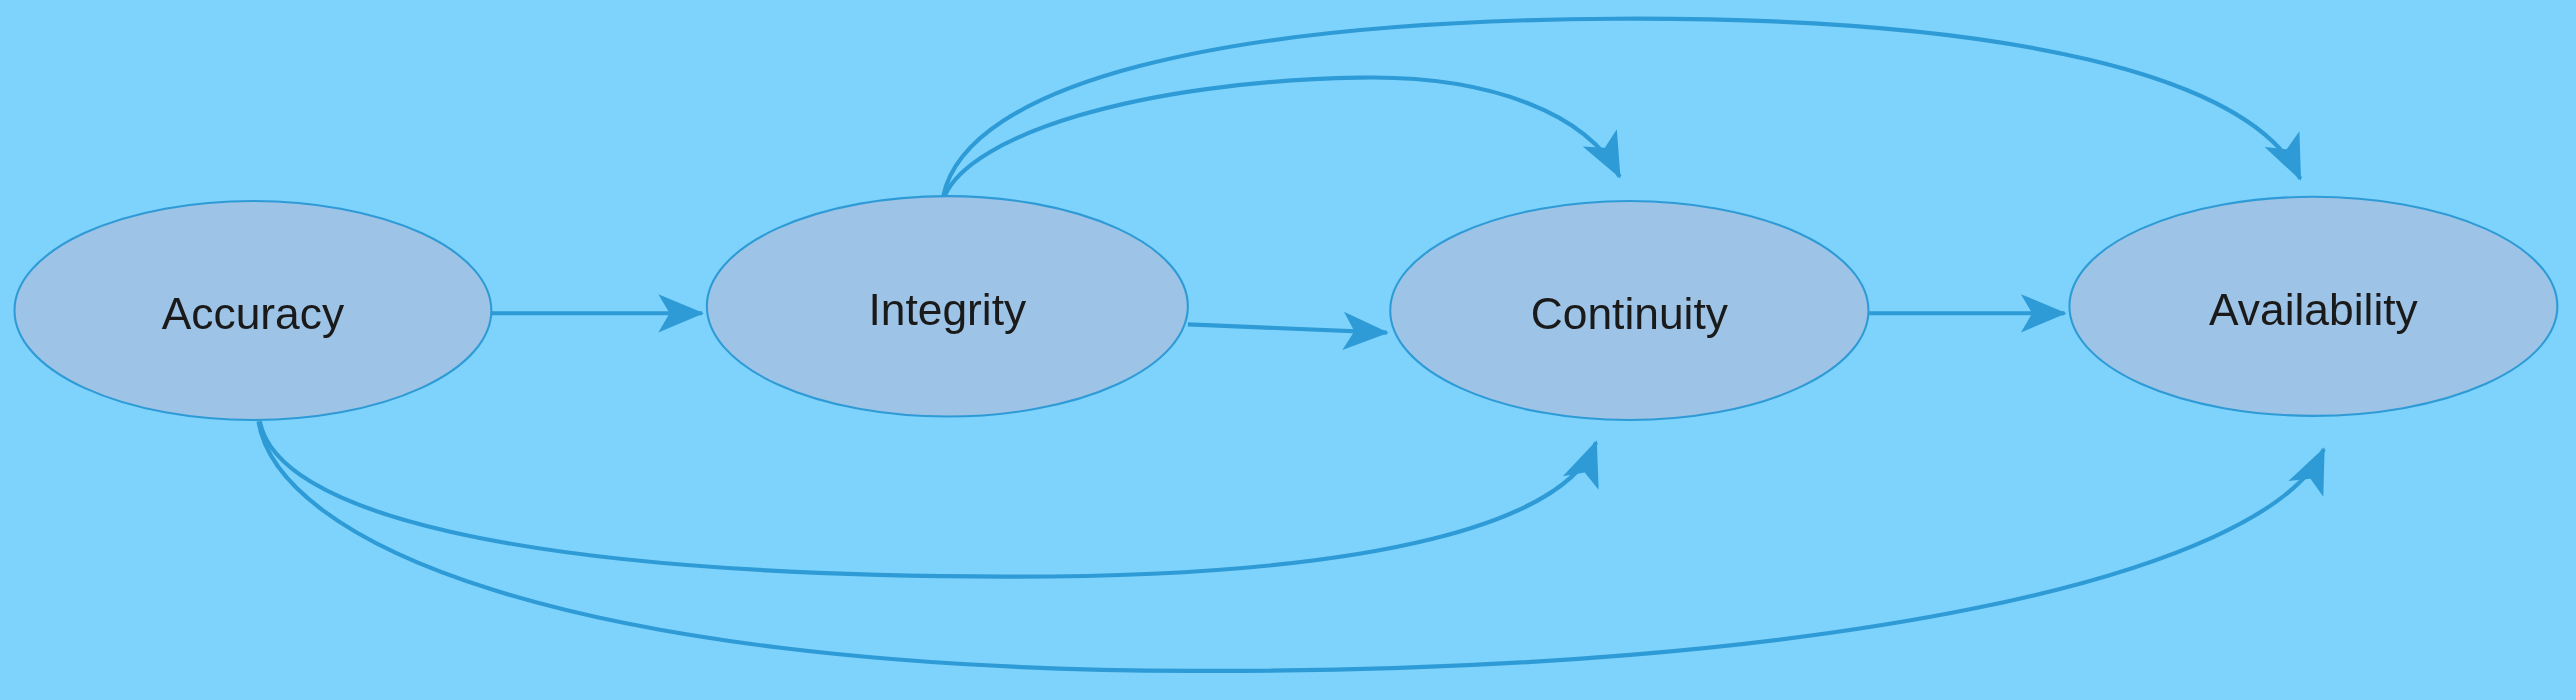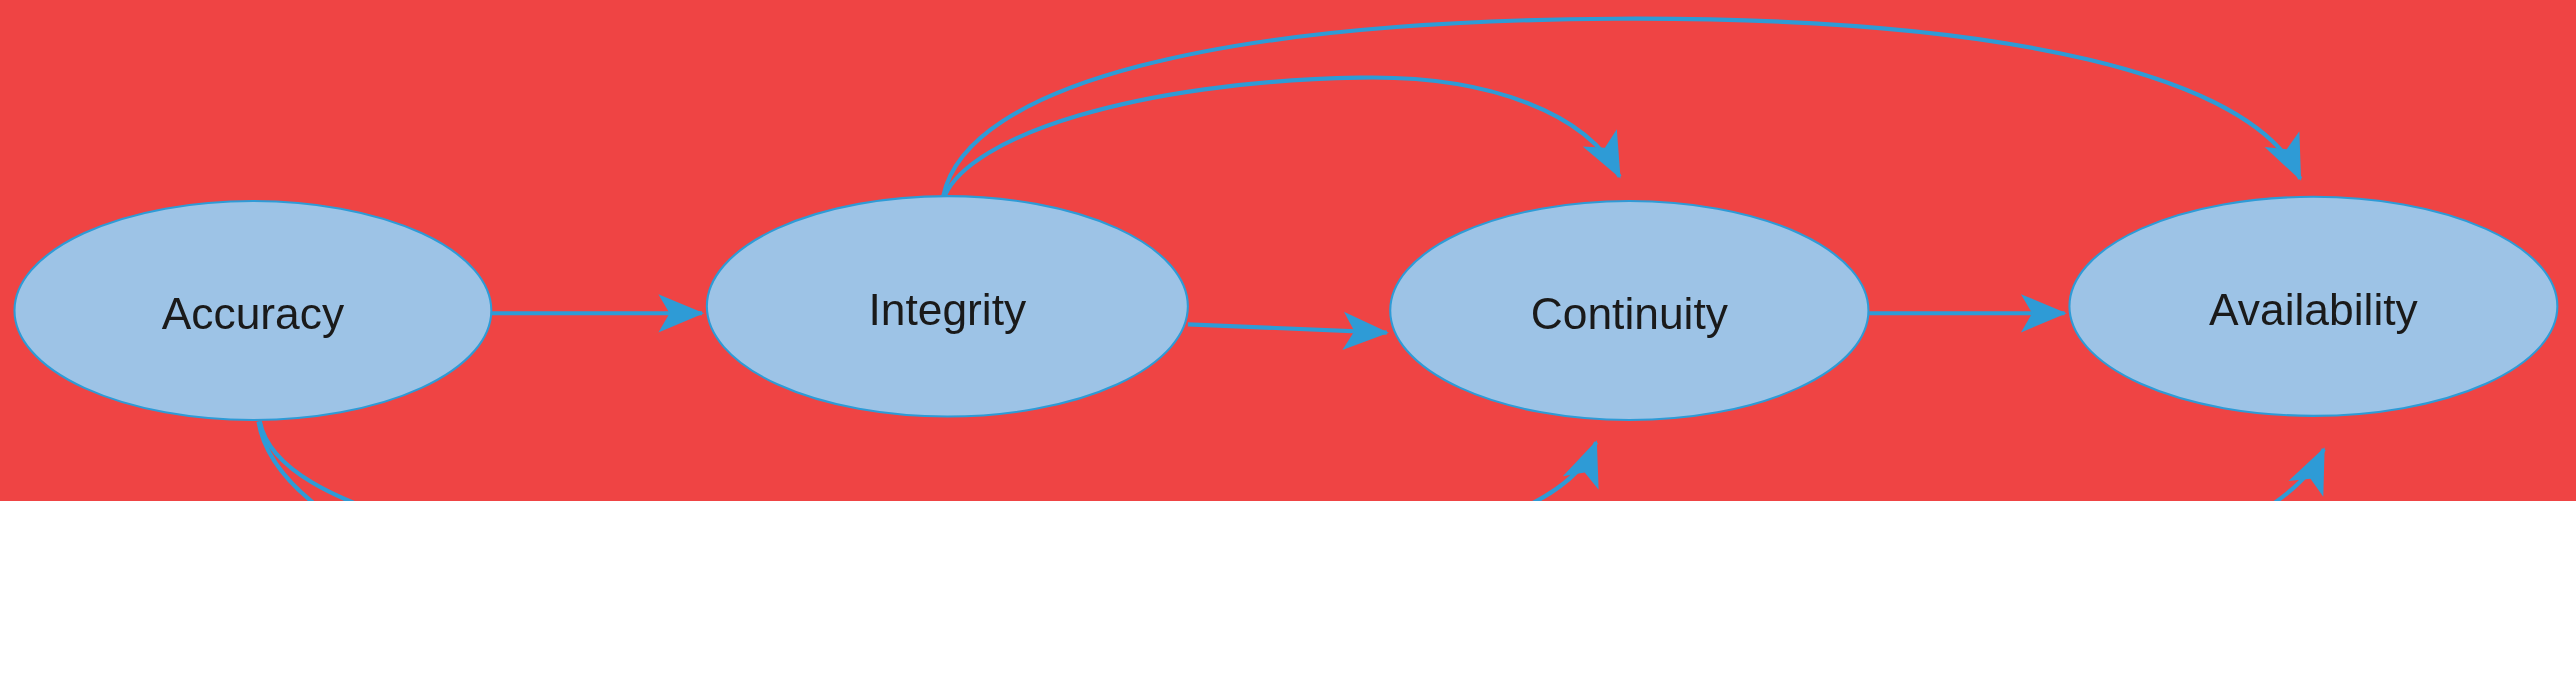--- a/index.html
+++ b/index.html
@@ -6,22 +6,22 @@
     margin: 0;
     padding: 0;
     background: #ffffff;
   }
   body {
     font-family: "Liberation Sans", sans-serif;
   }
   #diagram-canvas {
     position: relative;
     width: 2576px;
-    height: 501px;
-    background: #ef4444;
+    height: 700px;
+    background: #7dd3fc;
     overflow: hidden;
   }
   #diagram-svg {
     position: absolute;
     top: 0;
     left: 0;
     width: 2576px;
     height: 700px;
     display: block;
   }

